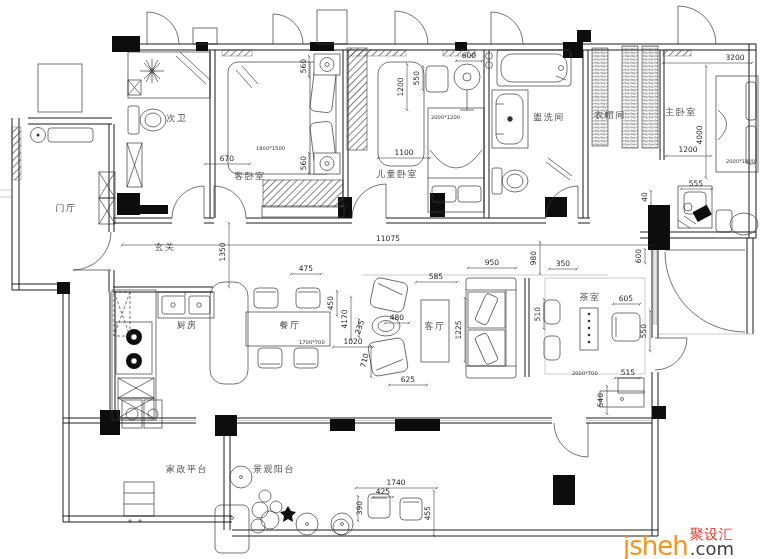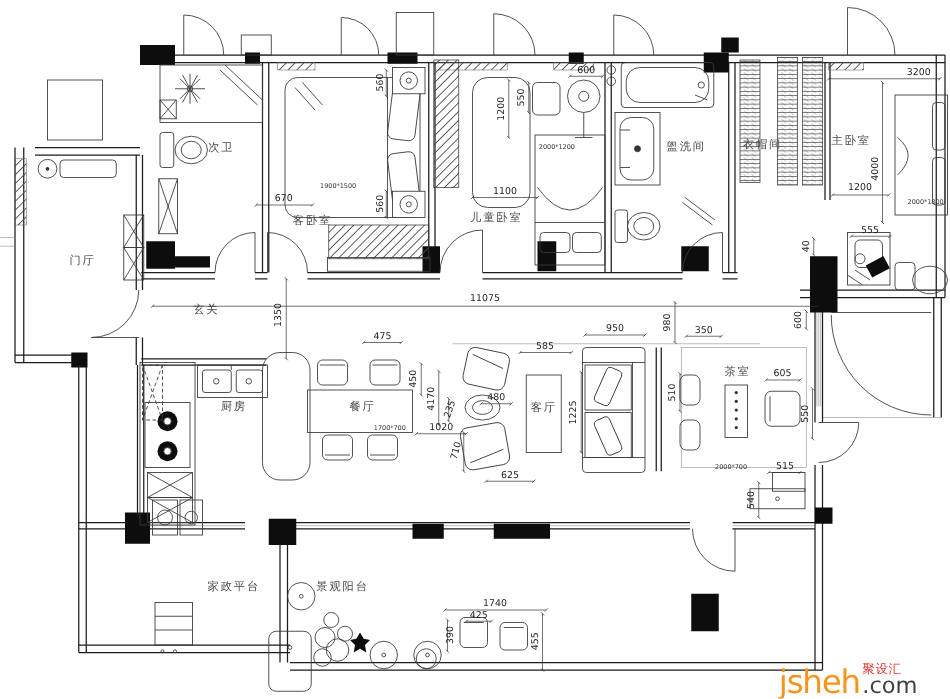--- a/index.html
+++ b/index.html
@@ -11,21 +11,21 @@
   .fw{stroke:#3a3a3a;stroke-width:.7;fill:#fff}
   .d{stroke:#333;stroke-width:.55;fill:none}
   .t{stroke:#8a8a8a;stroke-width:.45;fill:none}
   .blk{fill:#0d0d0d;stroke:none}
   .rl{font-size:9px;fill:#4a4a4a;letter-spacing:1.5px;text-anchor:middle}
   .dt{font-size:7.5px;fill:#1f1f1f;text-anchor:middle}
   .ft{font-size:5.2px;fill:#333}
   .wm{position:absolute;right:26px;bottom:3px;display:flex;align-items:flex-end;font-weight:normal}
   .wm-j{color:#f7941e;font-size:26px;letter-spacing:-1px;line-height:.78}
   .wm-stack{display:flex;flex-direction:column;align-items:flex-start;margin-left:2px}
-  .wm-cn{color:#e8332a;font-size:10px;letter-spacing:.5px;line-height:1}
+  .wm-cn{color:#e8332a;font-size:14px;letter-spacing:.5px;line-height:1}
   .wm-com{color:#404040;font-size:18px;line-height:.85}
 </style>
 </head>
 <body>
 
 <div class="stage">
 <svg width="760" height="559" viewBox="0 0 760 559">
   <defs>
     <pattern id="hd" patternUnits="userSpaceOnUse" width="5" height="5" patternTransform="rotate(45)">
       <line x1="2.5" y1="0" x2="2.5" y2="5" stroke="#4a4a4a" stroke-width="0.7"></line>

